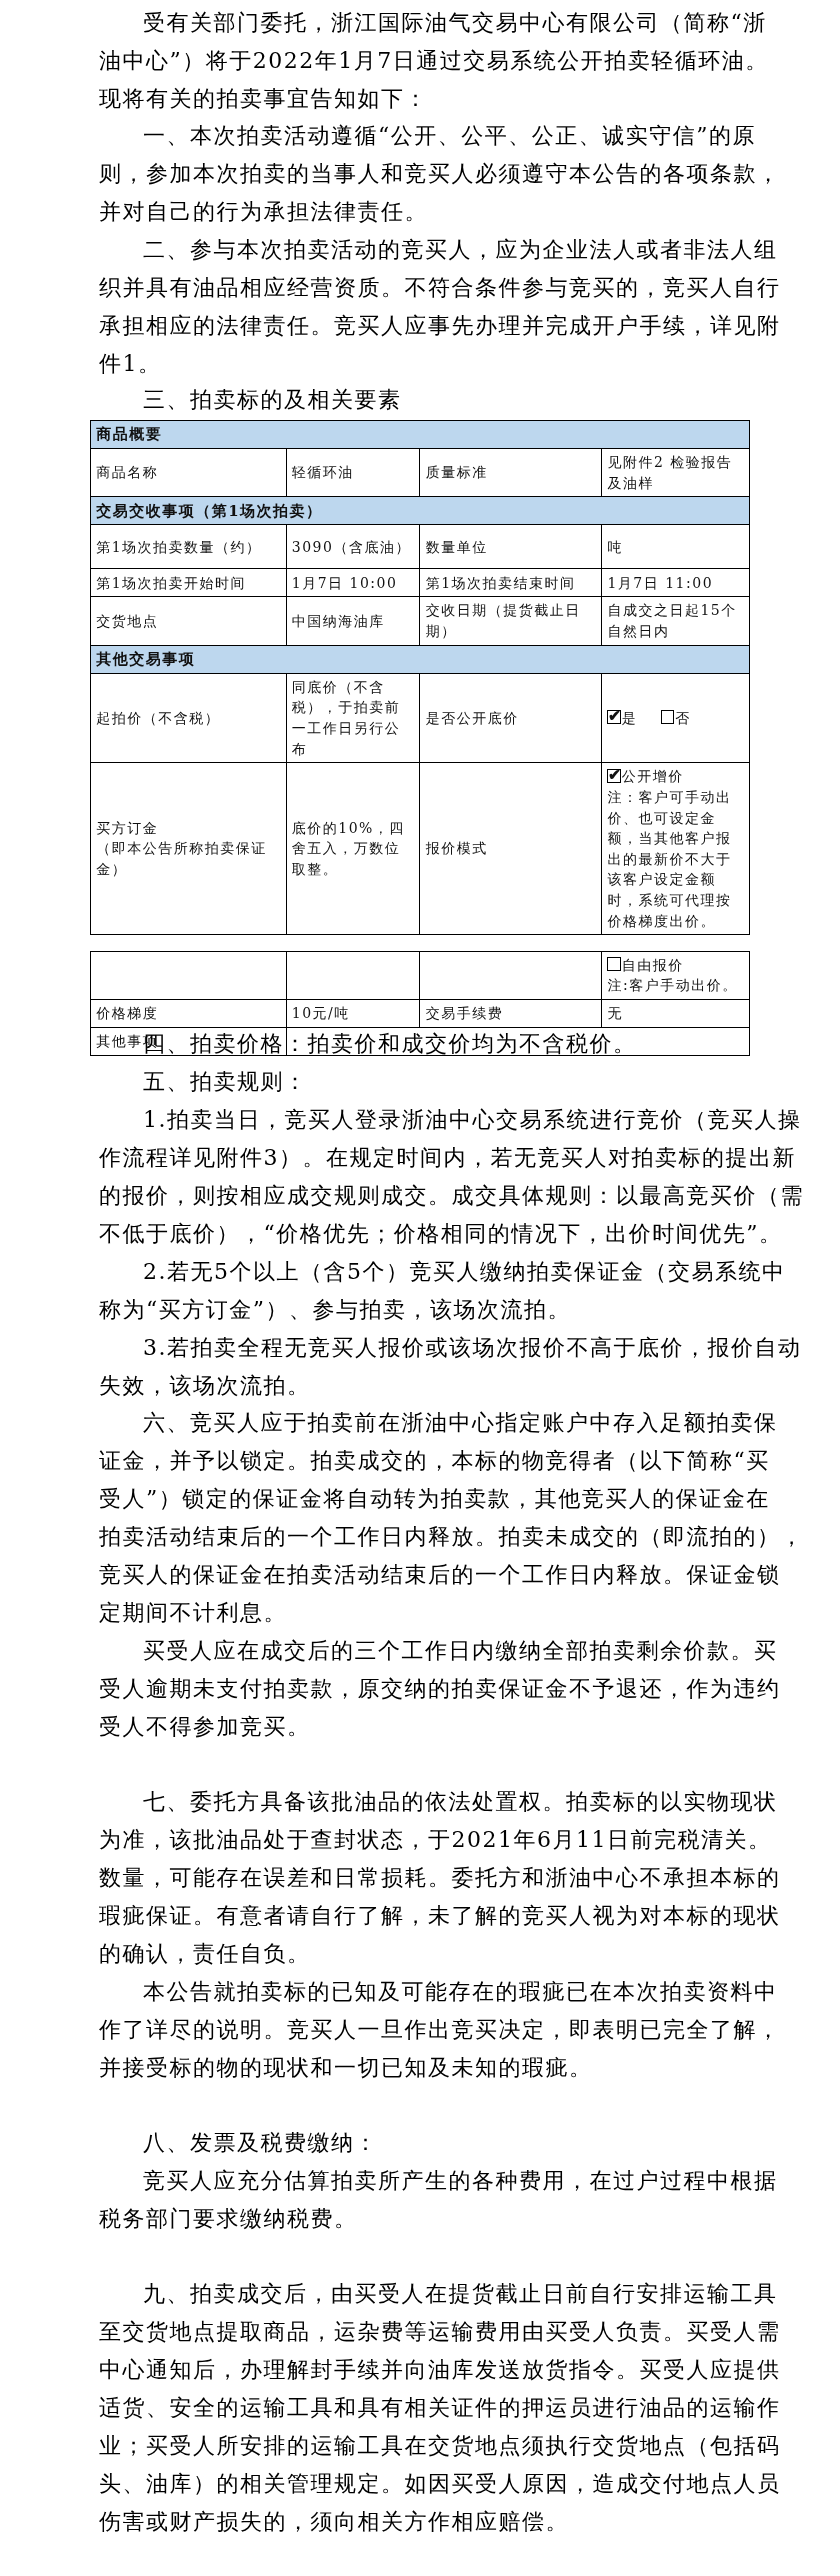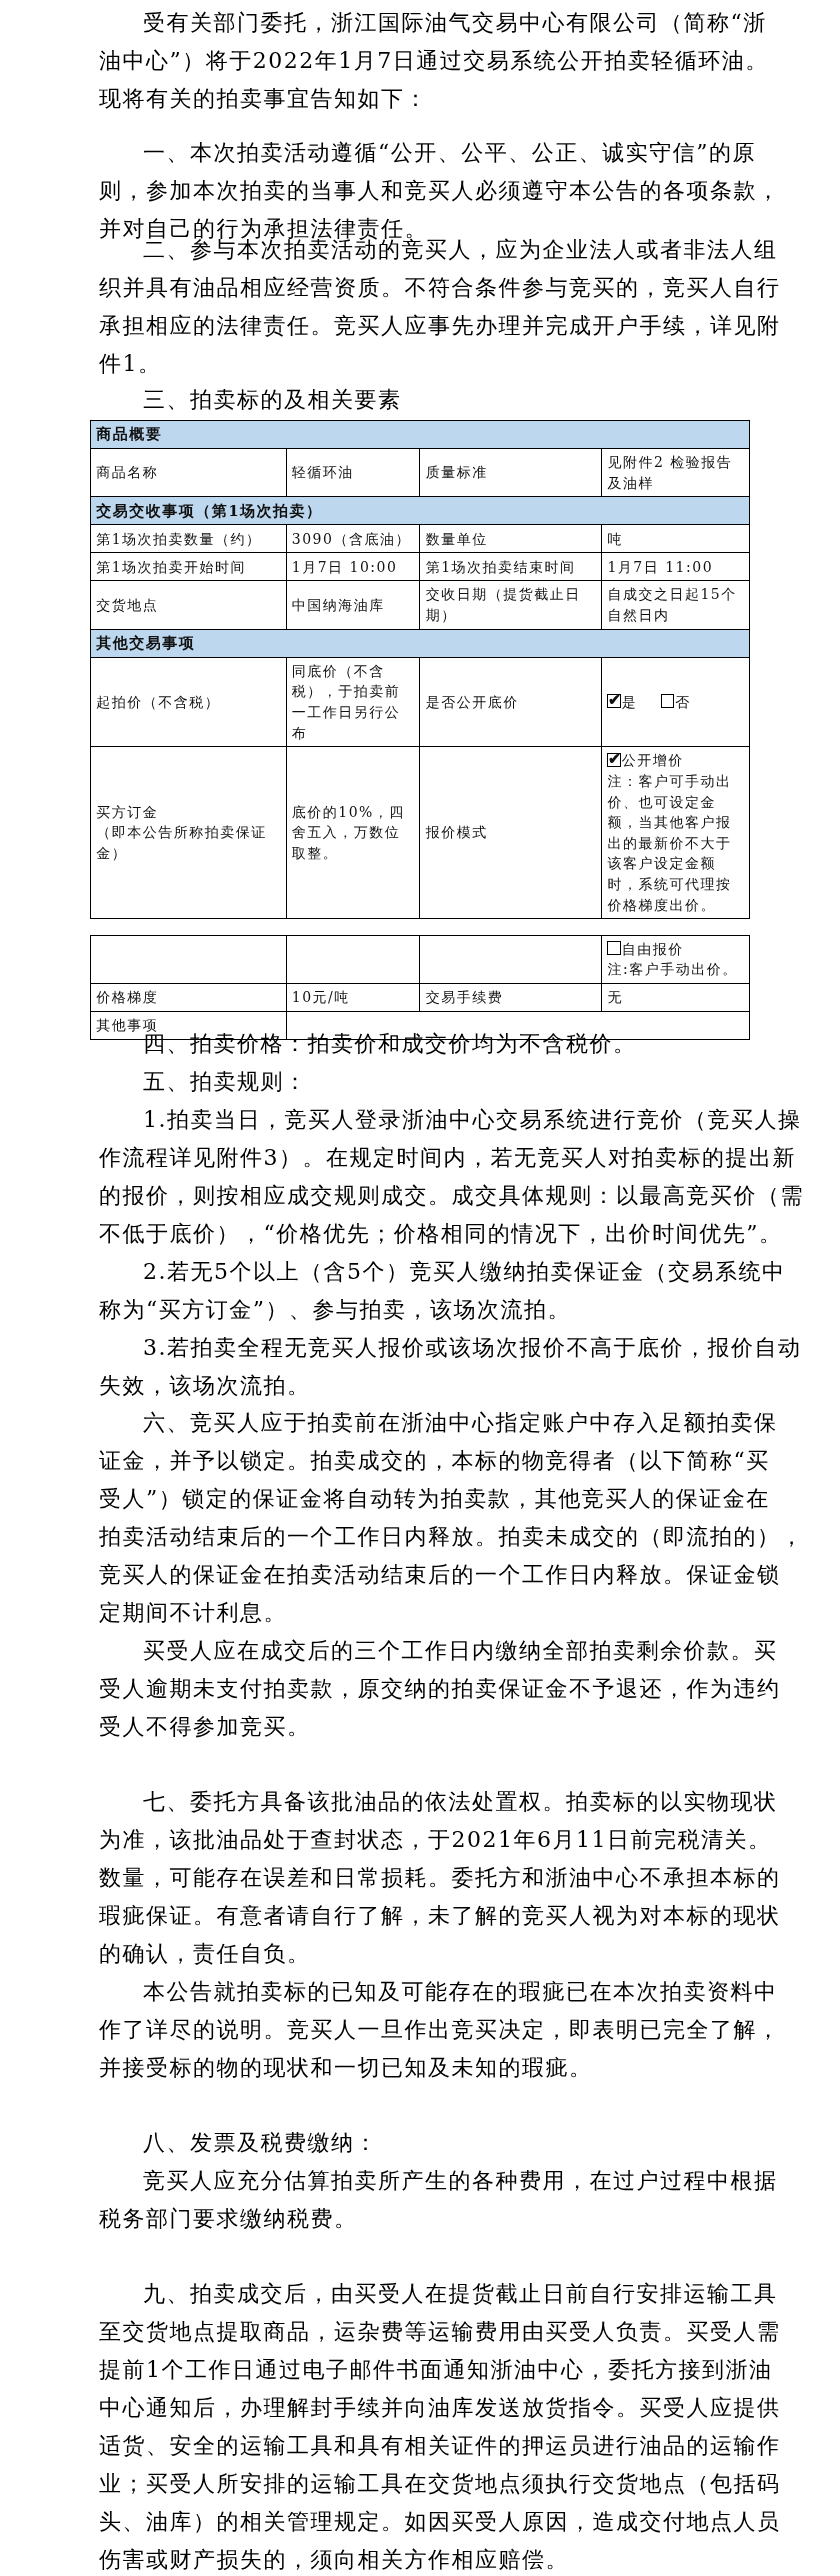--- a/index.html
+++ b/index.html
@@ -29,21 +29,21 @@
 </head>
 <body>
 
 <div class="page">
 
   <div class="flow" style="top:4.1px">
     <div class="ln ind just">受有关部门委托，浙江国际油气交易中心有限公司（简称“浙</div>
     <div class="ln just">油中心”）将于2022年1月7日通过交易系统公开拍卖轻循环油。</div>
     <div class="ln">现将有关的拍卖事宜告知如下：</div>
   </div>
-  <div class="flow" style="top:134px">
+  <div class="flow" style="top:117px">
     <div class="ln ind just">一、本次拍卖活动遵循“公开、公平、公正、诚实守信”的原</div>
     <div class="ln just">则，参加本次拍卖的当事人和竞买人必须遵守本公告的各项条款，</div>
     <div class="ln">并对自己的行为承担法律责任。</div>
   </div>
   <div class="flow" style="top:231px">
     <div class="ln ind just">二、参与本次拍卖活动的竞买人，应为企业法人或者非法人组</div>
     <div class="ln just">织并具有油品相应经营资质。不符合条件参与竞买的，竞买人自行</div>
     <div class="ln just">承担相应的法律责任。竞买人应事先办理并完成开户手续，详见附</div>
     <div class="ln">件1。</div>
   </div>
@@ -64,21 +64,21 @@
     </tr>
     <tr style="height:44px">
       <td>商品名称</td>
       <td>轻循环油</td>
       <td>质量标准</td>
       <td>见附件2 检验报告及油样</td>
     </tr>
     <tr class="hd" style="height:28px">
       <td colspan="4">交易交收事项（第1场次拍卖）</td>
     </tr>
-    <tr style="height:28px">
+    <tr style="height:44px">
       <td>第1场次拍卖数量（约）</td>
       <td>3090（含底油）</td>
       <td>数量单位</td>
       <td>吨</td>
     </tr>
     <tr style="height:28px">
       <td>第1场次拍卖开始时间</td>
       <td>1月7日 10:00</td>
       <td>第1场次拍卖结束时间</td>
       <td>1月7日 11:00</td>
@@ -176,21 +176,20 @@
 
   <div class="flow" style="top:2124px">
     <div class="ln ind">八、发票及税费缴纳：</div>
     <div class="ln ind just">竞买人应充分估算拍卖所产生的各种费用，在过户过程中根据</div>
     <div class="ln">税务部门要求缴纳税费。</div>
   </div>
 
   <div class="flow" style="top:2275px">
     <div class="ln ind just">九、拍卖成交后，由买受人在提货截止日前自行安排运输工具</div>
     <div class="ln just">至交货地点提取商品，运杂费等运输费用由买受人负责。买受人需</div>
-    <div class="ln just">提前1个工作日通过电子邮件书面通知浙油中心，委托方接到浙油</div>
     <div class="ln just">中心通知后，办理解封手续并向油库发送放货指令。买受人应提供</div>
     <div class="ln just">适货、安全的运输工具和具有相关证件的押运员进行油品的运输作</div>
     <div class="ln just">业；买受人所安排的运输工具在交货地点须执行交货地点（包括码</div>
     <div class="ln just">头、油库）的相关管理规定。如因买受人原因，造成交付地点人员</div>
     <div class="ln">伤害或财产损失的，须向相关方作相应赔偿。</div>
 
   </div>
 
 </div>
 

